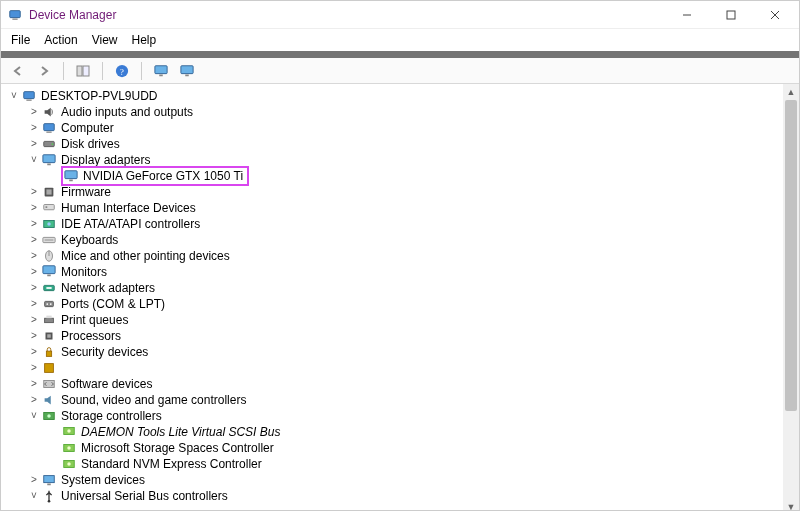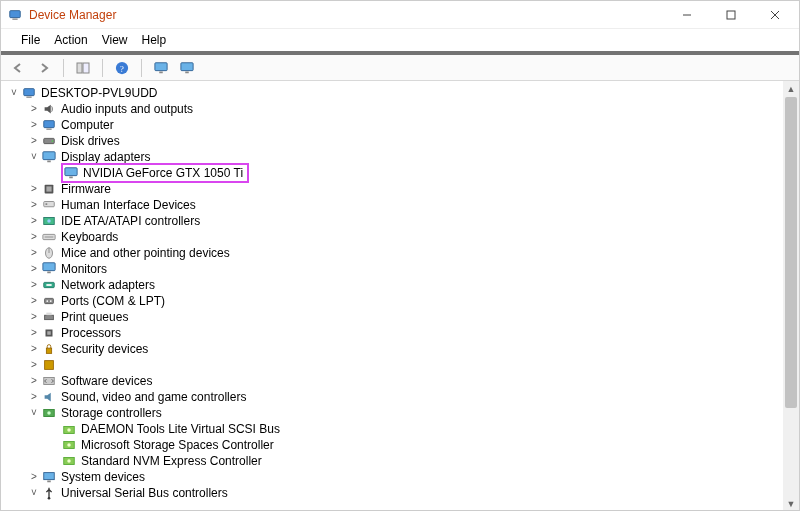--- a/index.html
+++ b/index.html
@@ -1,22 +1,22 @@
 <!DOCTYPE html>
 <html><head>
 <meta charset="utf-8">
 <style>
   * { box-sizing: border-box; margin: 0; padding: 0; }
   body { font-family: "Segoe UI", Tahoma, sans-serif; font-size: 12px; color: #000; background: #fff; width: 800px; height: 511px; overflow: hidden; border: 1px solid #ccc; }
   .titlebar { display: flex; align-items: center; height: 28px; padding: 0 2px 0 6px; background: #fff; border-bottom: 1px solid #eee; }
   .titlebar .app-icon { width: 16px; height: 16px; margin-right: 6px; display:flex;align-items:center;justify-content:center; }
-  .titlebar .title { color: #c2410c; flex: 0 0 auto; font-size: 12px; }
+  .titlebar .title { color: #701a75; flex: 0 0 auto; font-size: 12px; }
   .titlebar .spacer { flex: 1; }
   .winbtn { width: 44px; height: 28px; display: flex; align-items: center; justify-content: center; color: #555; }
-  .menubar { display: flex; gap: 14px; padding: 4px 20px; border-bottom: 4px solid #737373; font-size: 12px; color: #000; }
+  .menubar { display: flex; gap: 14px; padding: 4px 10px; border-bottom: 7px solid #737373; font-size: 12px; color: #000; }
   .menubar .menu-item { cursor: default; }
   .toolbar { display: flex; align-items: center; gap: 4px; padding: 2px 6px; border-bottom: 1px solid #d8d8d8; background: #fafafa; height: 26px; }
   .toolbar .sep { width: 1px; height: 18px; background: #ccc; margin: 0 4px; }
   .tb-btn { width: 22px; height: 20px; display: flex; align-items: center; justify-content: center; border: 1px solid transparent; border-radius: 2px; }
   .content { position: relative; height: calc(511px - 28px - 26px - 26px); overflow: hidden; }
   .tree { position: absolute; inset: 0 16px 10px 0; overflow-y: auto; padding: 4px 0 0 4px; }
   .scrollbar { position: absolute; top: 0; right: 0; width: 16px; height: 100%; background: #f0f0f0; display:flex;flex-direction:column; }
   .scrollbar .arrow { height: 16px; display:flex;align-items:center;justify-content:center; color:#666; font-size:9px; }
   .scrollbar .track { flex:1; position:relative; }
   .scrollbar .thumb { position:absolute; left:2px; right:2px; top:0; height:78%; background:#c2c2c2; border-radius:2px; }
@@ -422,21 +422,21 @@
           <span class="icon">
             <svg width="14" height="14">
               <use href="#i-storage"></use>
             </svg>
           </span>
           <span class="label">Storage controllers</span>
         </span>
       </div>
       <div class="node depth2">
         <span class="expander"></span>
-        <span style="display: inline-flex; align-items: flex-end;">
+        <span style="display: inline-flex; align-items: flex-start; font-style: italic;">
           <span class="icon">
             <svg width="14" height="14">
               <use href="#i-storage-dev"></use>
             </svg>
           </span>
           <span class="label">DAEMON Tools Lite Virtual SCSI Bus</span>
         </span>
       </div>
       <div class="node depth2">
         <span class="expander"></span>

